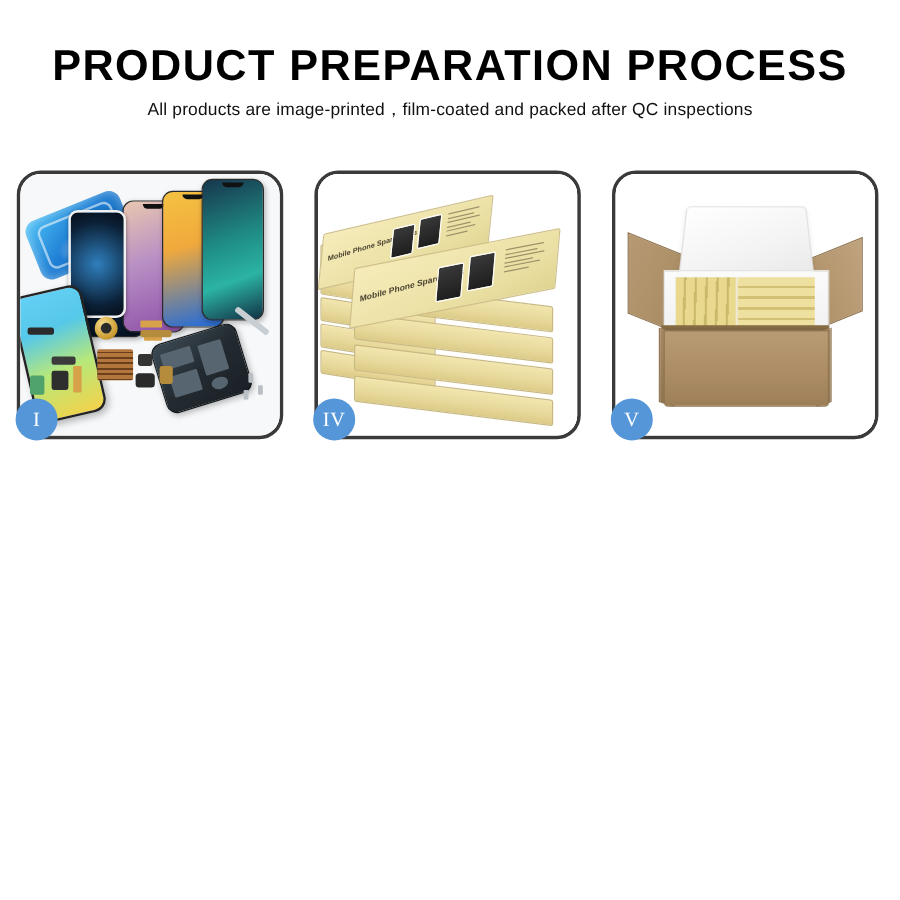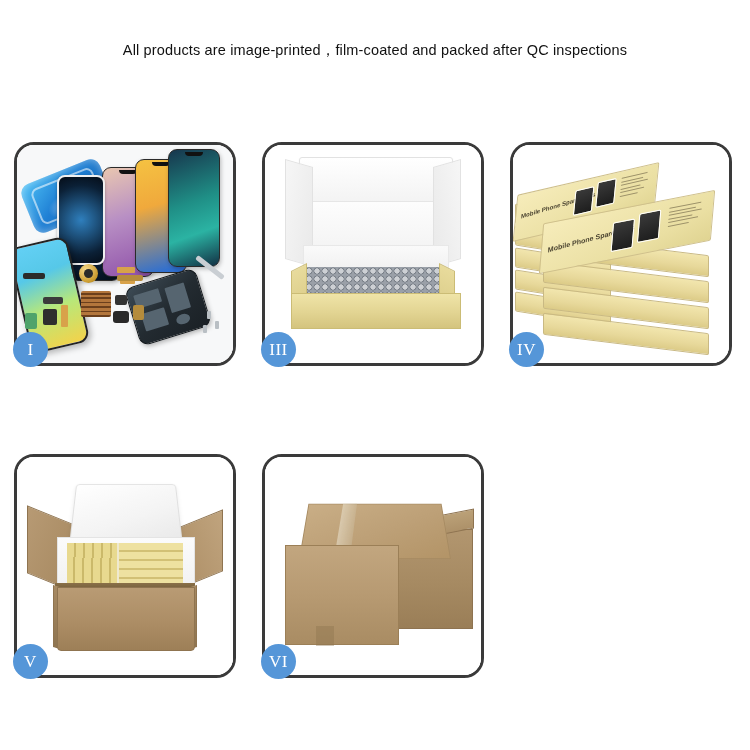--- a/index.html
+++ b/index.html
@@ -374,20 +374,21 @@
     background: linear-gradient(160deg, rgba(255,255,255,.75), rgba(255,255,255,0) 70%);
     transform: rotate(-6deg);
   }
 </style>
 </head>
 <body>
 
 <div class="page">
 
   <div class="header">
+    <div class="title">PRODUCT PREPARATION PROCESS</div>
     <div class="subtitle">All products are image-printed，film-coated and packed after QC inspections</div>
   </div>
 
   <div class="grid">
 
     <div class="panel">
       <div class="panel-inner">
         <div class="p1-bg"></div>
 
         <div class="film"></div>
@@ -434,35 +435,20 @@
         <div class="part" style="left:100px;top:130px;width:26px;height:6px;background:#b58c3c;"></div>
         <div class="scr" style="left:190px;top:166px;"></div>
         <div class="scr" style="left:198px;top:176px;"></div>
         <div class="scr" style="left:186px;top:180px;"></div>
         <div class="part" style="left:176px;top:120px;width:34px;height:5px;background:#c9ced3;transform:rotate(38deg);"></div>
       </div>
       <div class="badge">I</div>
     </div>
 
 
-    <div class="panel">
-      <div class="panel-inner">
-        <div class="p3-bg"></div>
-        <div class="b3-lid"></div>
-        <div class="b3-back"></div>
-        <div class="b3-flapL"></div>
-        <div class="b3-flapR"></div>
-        <div class="b3-foam"></div>
-        <div class="b3-product"></div>
-        <div class="b3-sideL"></div>
-        <div class="b3-sideR"></div>
-        <div class="b3-front"></div>
-      </div>
-      <div class="badge">III</div>
-    </div>
 
     <div class="panel">
       <div class="panel-inner">
         <div class="p4-bg"></div>
         <div class="stack">
 
           <div class="kb" style="left:2px;  top:66px;  width:94px; height:18px; transform:skewY(9deg);"></div>
           <div class="kb" style="left:2px;  top:88px;  width:94px; height:18px; transform:skewY(9deg);"></div>
           <div class="kb" style="left:2px;  top:110px; width:94px; height:18px; transform:skewY(9deg);"></div>
           <div class="kb" style="left:2px;  top:132px; width:94px; height:18px; transform:skewY(9deg);"></div>
@@ -518,31 +504,15 @@
           <div class="c5-grpB"></div>
         </div>
         <div class="c5-rim"></div>
         <div class="c5-taperL"></div>
         <div class="c5-taperR"></div>
         <div class="c5-front"></div>
       </div>
       <div class="badge">V</div>
     </div>
 
-    <div class="panel">
-      <div class="panel-inner">
-        <div class="p6-bg"></div>
-        <div class="c6">
-          <div class="c6-shine"></div>
-          <div class="c6-side"></div>
-          <div class="c6-top"></div>
-          <div class="c6-tape"></div>
-          <div class="c6-front">
-            <div class="c6-seamA"></div>
-
-          </div>
-        </div>
-      </div>
-      <div class="badge">VI</div>
-    </div>
 
   </div>
 </div>
 
 </body></html>

